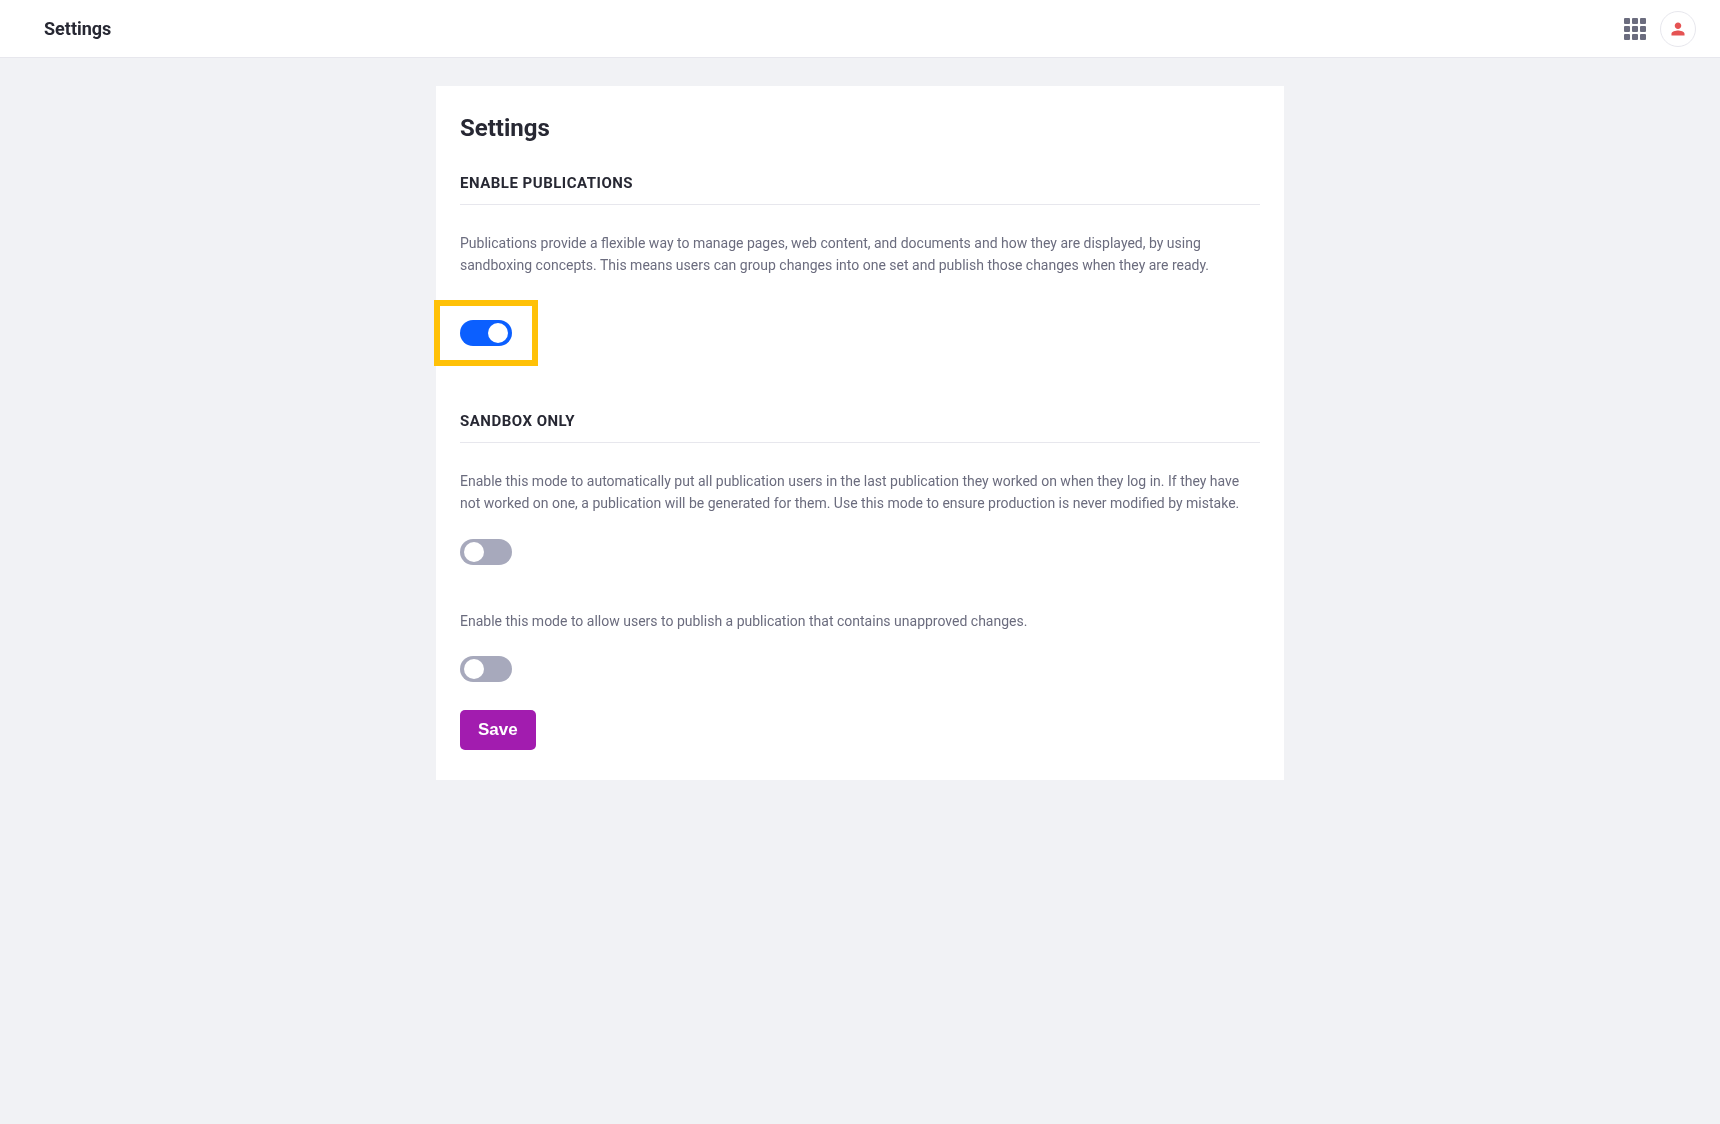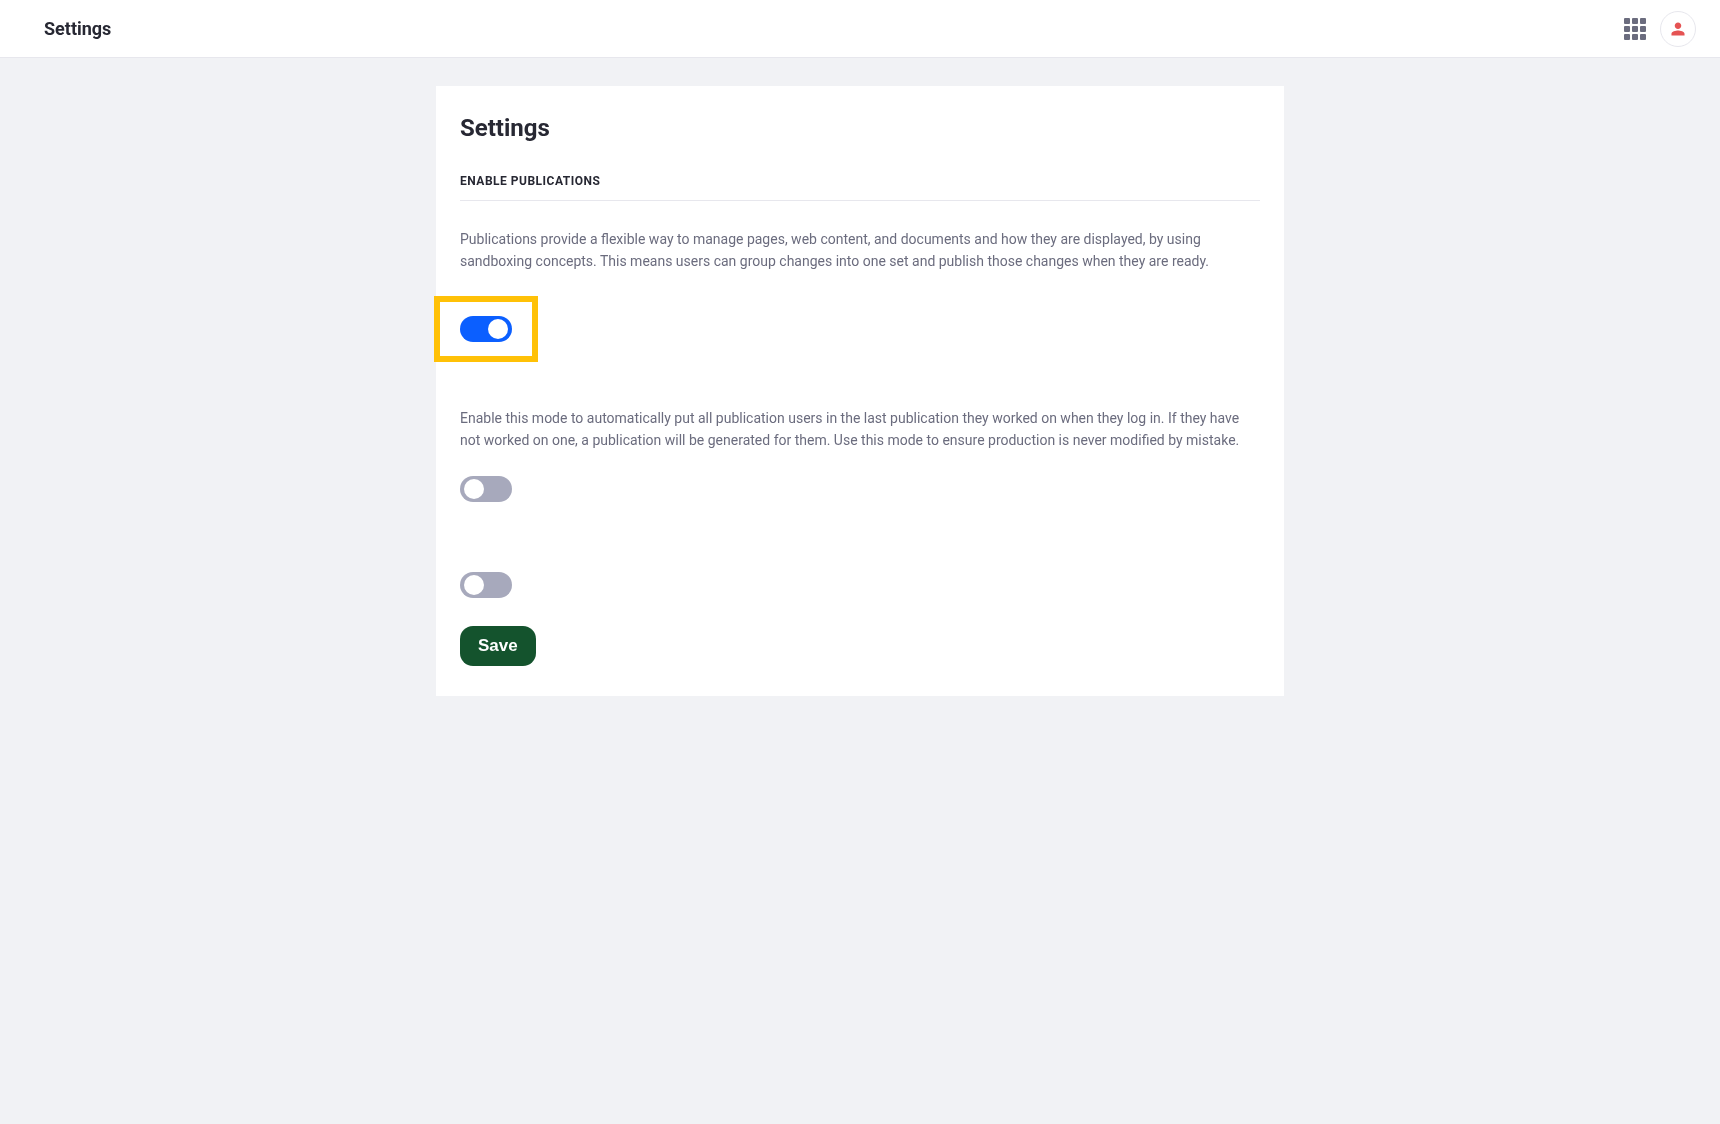--- a/index.html
+++ b/index.html
@@ -68,21 +68,21 @@
     .panel {
       padding: 28px 24px 30px 24px;
     }
     .panel-title {
       font-size: 24px;
       font-weight: 700;
       color: #272833;
       margin-bottom: 32px;
     }
     .section-heading {
-      font-size: 12px;
+      font-size: 15px;
       font-weight: 700;
       letter-spacing: 0.5px;
       text-transform: uppercase;
       color: #272833;
       padding-bottom: 12px;
       border-bottom: 1px solid #e7e7ed;
     }
     .section-desc {
       color: #6b6c7e;
       font-size: 14px;
@@ -126,27 +126,27 @@
     .toggle.off .knob {
       left: 4px;
     }
     .section {
       margin-bottom: 42px;
     }
     .section:last-of-type{
        margin-bottom: 24px;
     }
     .save-btn {
-      background: #14532d;
+      background: #a21caf;
       color: #ffffff;
       border: none;
       font-size: 17px;
       font-weight: 600;
       padding: 10px 18px;
-      border-radius: 13px;
+      border-radius: 5px;
       cursor: pointer;
     }
   </style>
 </head>
 <body>
 
 <div class="topbar">
   <div class="topbar-title">Settings</div>
   <div class="topbar-right">
     <div class="apps-icon">
@@ -176,29 +176,31 @@
       <div class="section-heading">ENABLE PUBLICATIONS</div>
       <p class="section-desc">Publications provide a flexible way to manage pages, web content, and documents and how they are displayed, by using sandboxing concepts. This means users can group changes into one set and publish those changes when they are ready.</p>
       <div class="toggle-wrap highlight">
         <div class="toggle on">
           <div class="knob"></div>
         </div>
       </div>
     </div>
 
     <div class="section">
+      <div class="section-heading">SANDBOX ONLY</div>
       <p class="section-desc">Enable this mode to automatically put all publication users in the last publication they worked on when they log in. If they have not worked on one, a publication will be generated for them. Use this mode to ensure production is never modified by mistake.</p>
       <div class="toggle-wrap">
         <div class="toggle off">
           <div class="knob"></div>
         </div>
       </div>
     </div>
 
     <div class="section">
+      <p class="section-desc">Enable this mode to allow users to publish a publication that contains unapproved changes.</p>
       <div class="toggle-wrap">
         <div class="toggle off">
           <div class="knob"></div>
         </div>
       </div>
     </div>
 
     <button class="save-btn">Save</button>
   </div>
 </div>

